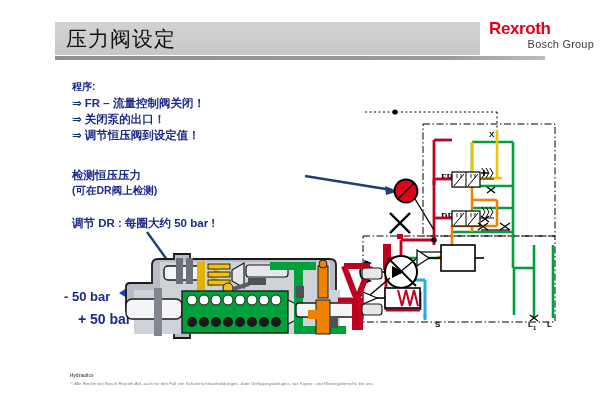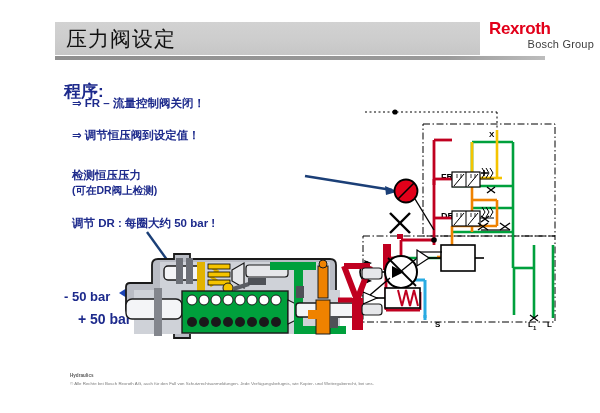--- a/index.html
+++ b/index.html
@@ -34,21 +34,21 @@
   }
   .logo-sub{
     font-size:11px;color:#3d3d3d;letter-spacing:.2px;line-height:13px;
     font-family:"Liberation Sans",sans-serif;
     text-align:right;
   }
 
   
   .txt{position:absolute;color:#1d2a8c;font-weight:bold;white-space:nowrap;
        font-family:"Liberation Sans","DejaVu Sans",sans-serif;}
-  .t-proc   {left:64px;top:80px;font-size:17px;}
+  .t-proc   {left:72px;top:80px;font-size:10px;}
   .t-s1     {left:72px;top:96px;font-size:11.5px;text-align:center;}
   .t-s2     {left:72px;top:112px;font-size:11.5px;}
   .t-s3     {left:72px;top:128px;font-size:11.5px;}
   .t-chk    {left:72px;top:168px;font-size:11.5px;}
   .t-chk2   {left:72px;top:184px;font-size:10.5px;font-weight:bold;}
   .t-adj    {left:72px;top:216px;font-size:11.5px;}
   .t-m50    {left:64px;top:289px;font-size:13px;}
   .t-p50    {left:78px;top:311px;font-size:14px;}
 
   
@@ -64,40 +64,41 @@
   #art{position:absolute;left:0;top:0;width:600px;height:413px;}
 
   
   .foot-t{position:absolute;left:70px;top:373px;font-size:4.6px;font-weight:bold;
           color:#5a5a5a;font-family:"Liberation Sans",sans-serif;}
   .foot-b{position:absolute;left:70px;top:381px;font-size:4.4px;color:#7b7b7b;
           font-family:"Liberation Sans",sans-serif;white-space:nowrap;}
 
   
   .clab{position:absolute;font-weight:bold;color:#000;font-size:9px;
-        font-family:Liberation Sans, sans-serif;}
+        font-family:Liberation Serif, serif;}
   .clab-sm{position:absolute;font-weight:bold;color:#000;font-size:8px;
         font-family:"Liberation Sans",sans-serif;}
   .sub{font-size:6px;vertical-align:sub;}
 </style>
 </head>
 <body>
 
 <div id="slide">
 
   <div class="hdr-band"></div>
   <div class="hdr-title">压力阀设定</div>
   <div class="hdr-rule"></div>
   <div class="logo">
     <div class="logo-main">Rexroth</div>
     <div class="logo-sub">Bosch Group</div>
   </div>
 
   <div class="txt t-proc">程序:</div>
   <div class="txt t-s1">⇒ FR – 流量控制阀关闭！</div>
+  <div class="txt t-s2">⇒ 关闭泵的出口！</div>
   <div class="txt t-chk">检测恒压压力</div>
   <div class="txt t-s3">⇒ 调节恒压阀到设定值！</div>
   <div class="txt t-chk2">(可在DR阀上检测)</div>
   <div class="txt t-adj">调节 DR : 每圈大约 50 bar !</div>
 
   <div class="txt t-m50">- 50 bar</div>
   <div class="txt t-p50">+ 50 bar</div>
   <div class="barrow arr-left"></div>
   <div class="barrow arr-right"></div>
 

